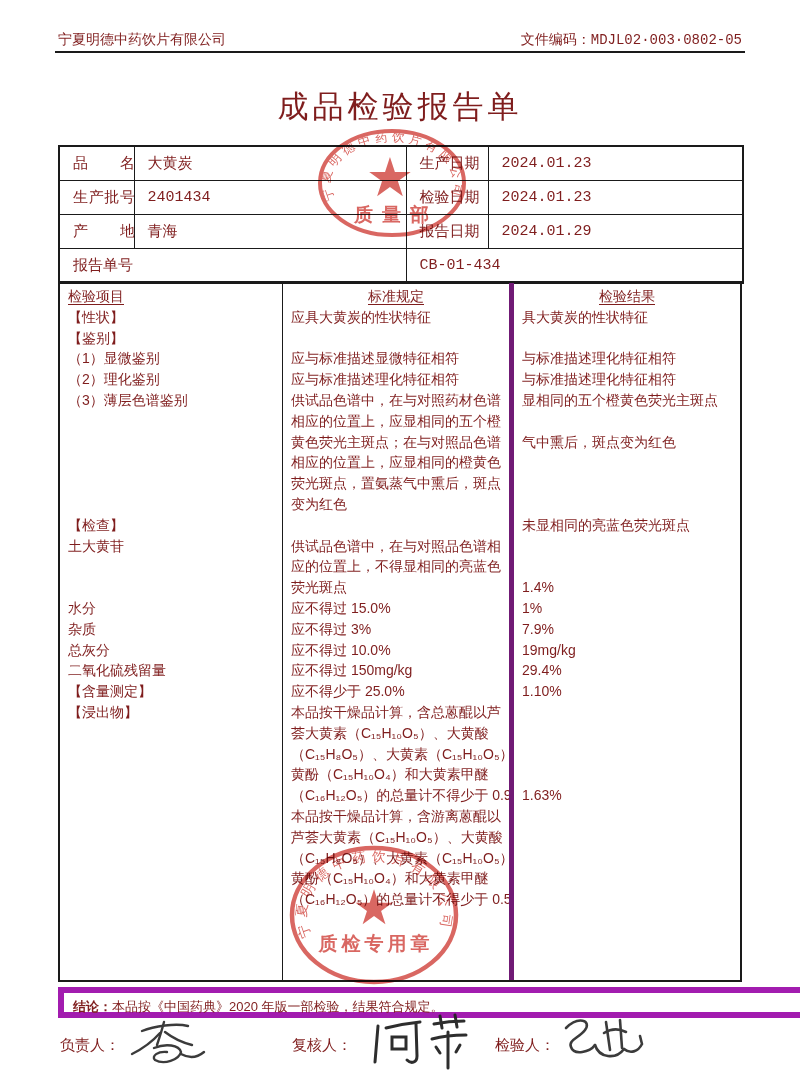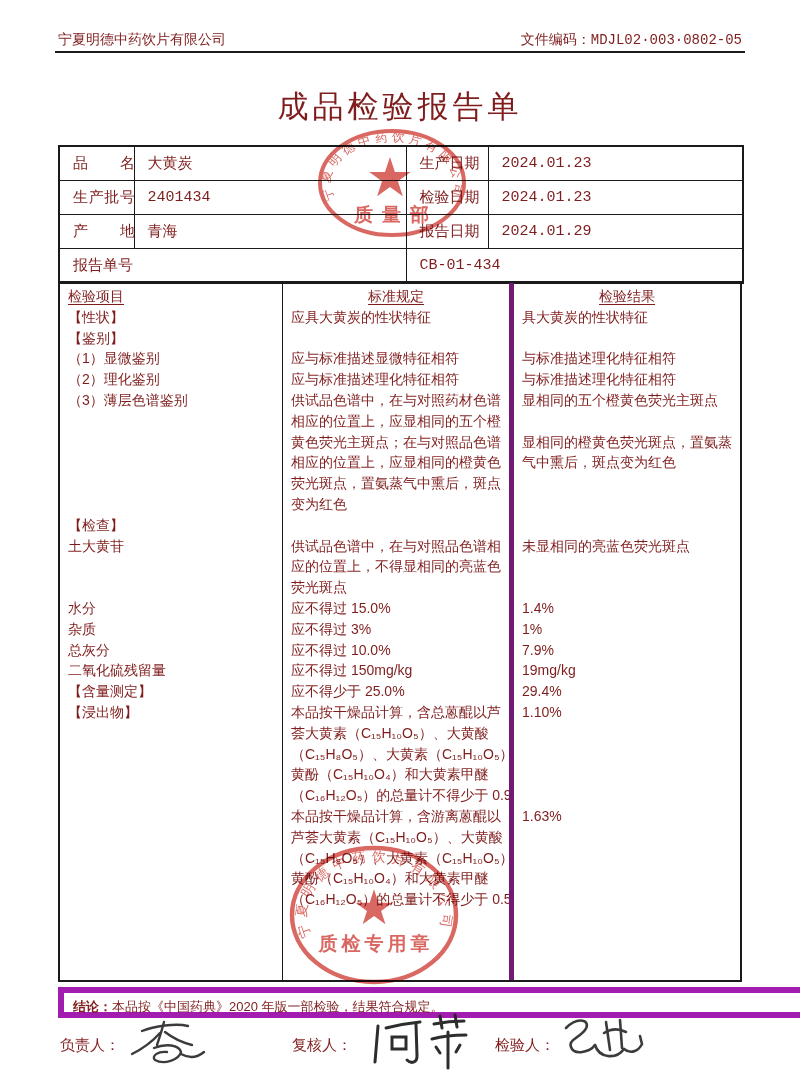--- a/index.html
+++ b/index.html
@@ -166,21 +166,20 @@
         <div class="tline">（C₁₆H₁₂O₅）的总量计不得少于 0.50%</div>
       </div>
     <div class="mcol mcol-result">
         <div class="tline tline-head">检验结果</div>
         <div class="tline">具大黄炭的性状特征</div>
         <div class="tline">&nbsp;</div>
         <div class="tline">与标准描述理化特征相符</div>
         <div class="tline">与标准描述理化特征相符</div>
         <div class="tline">显相同的五个橙黄色荧光主斑点</div>
         <div class="tline">&nbsp;</div>
-        <div class="tline">显相同的橙黄色荧光斑点，置氨蒸</div>
         <div class="tline">气中熏后，斑点变为红色</div>
         <div class="tline">&nbsp;</div>
         <div class="tline">&nbsp;</div>
         <div class="tline">&nbsp;</div>
         <div class="tline">未显相同的亮蓝色荧光斑点</div>
         <div class="tline">&nbsp;</div>
         <div class="tline">&nbsp;</div>
         <div class="tline">1.4%</div>
         <div class="tline">1%</div>
         <div class="tline">7.9%</div>

